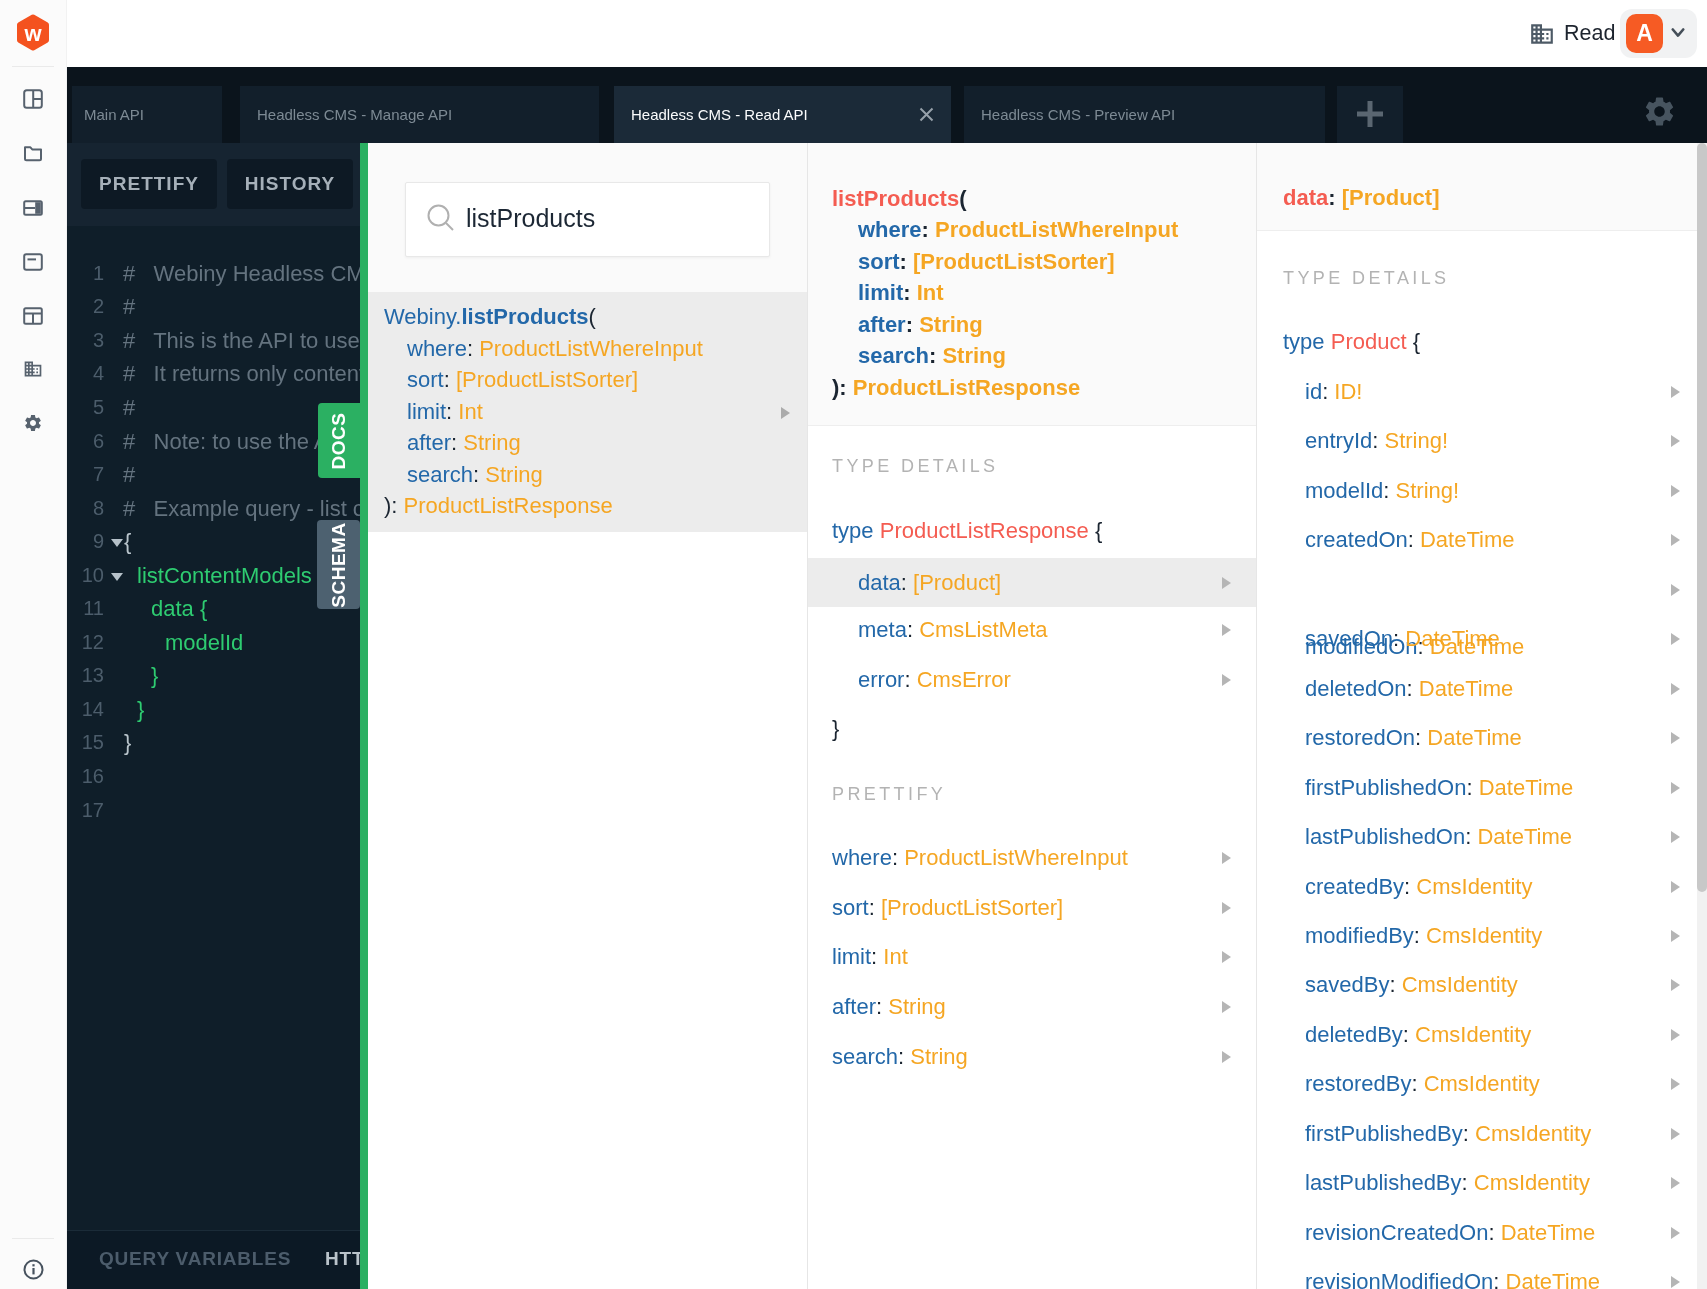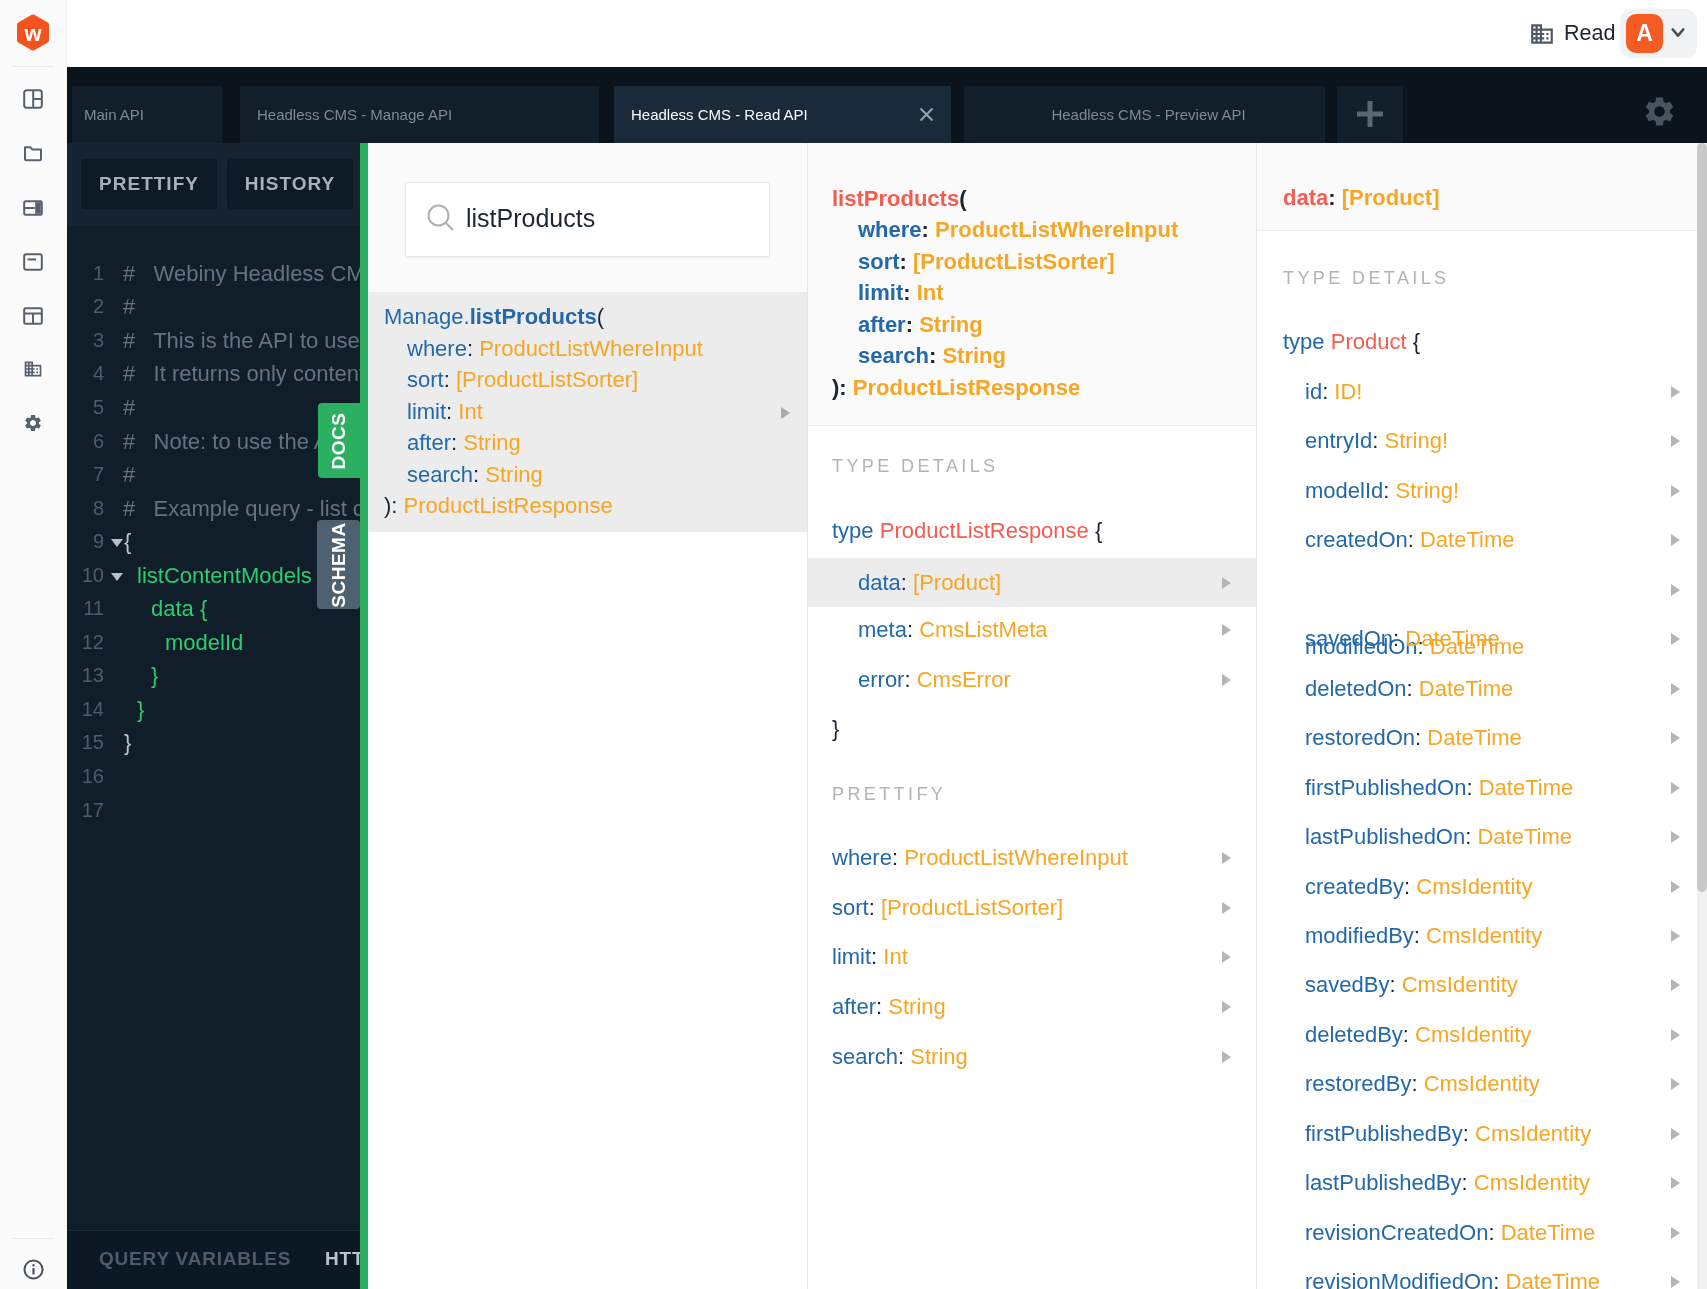--- a/index.html
+++ b/index.html
@@ -119,21 +119,21 @@
     <rect x="9.4" y="9" width="2.2" height="6.4" fill="#47525e"></rect>
     <rect x="9.4" y="5.2" width="2.2" height="2.2" fill="#47525e"></rect>
   </svg>
 </div>
 <div class="abs" id="tabbar">
   <div class="tab" style="left:5px;width:150px;padding-left:12px;">Main API</div>
   <div class="tab" style="left:173px;width:359px;padding-left:17px;">Headless CMS - Manage API</div>
   <div class="tab active" style="left:547px;width:337px;padding-left:17px;">Headless CMS - Read API<svg class="abs" style="left:304px;top:20px" width="17" height="17" viewBox="0 0 17 17">
         <path d="M2.5 2.5 L14.5 14.5 M14.5 2.5 L2.5 14.5" stroke="#97a1aa" stroke-width="2"></path>
       </svg></div>
-  <div class="tab" style="left:897px;width:361px;padding-left:8px;text-align:center;">Headless CMS - Preview API</div>
+  <div class="tab" style="left:897px;width:361px;padding-left:17px;">Headless CMS - Preview API</div>
   <div class="tab" style="left:1270px;width:66px;">
       <svg class="abs" style="left:19px;top:14px" width="28" height="28" viewBox="0 0 28 28">
         <path d="M14 1 V27 M1 14 H27" stroke="#5a6671" stroke-width="5"></path>
       </svg>
     </div>
   <svg class="abs" style="left:1575px;top:27px" width="35" height="35" viewBox="0 0 24 24" fill="#47545f">
     <path d="M19.14 12.94c.04-.3.06-.61.06-.94 0-.32-.02-.64-.07-.94l2.03-1.58c.18-.14.23-.41.12-.61l-1.92-3.32c-.12-.22-.37-.29-.59-.22l-2.39.96c-.5-.38-1.03-.7-1.62-.94l-.36-2.54c-.04-.24-.24-.41-.48-.41h-3.84c-.24 0-.43.17-.47.41l-.36 2.54c-.59.24-1.13.57-1.62.94l-2.39-.96c-.22-.08-.47 0-.59.22L2.74 8.87c-.12.21-.08.47.12.61l2.03 1.58c-.05.3-.09.63-.09.94s.02.64.07.94l-2.03 1.58c-.18.14-.23.41-.12.61l1.92 3.32c.12.22.37.29.59.22l2.39-.96c.5.38 1.03.7 1.62.94l.36 2.54c.05.24.24.41.48.41h3.84c.24 0 .44-.17.47-.41l.36-2.54c.59-.24 1.13-.56 1.62-.94l2.39.96c.22.08.47 0 .59-.22l1.92-3.32c.12-.22.07-.47-.12-.61l-2.01-1.58zM12 15.6c-1.98 0-3.6-1.62-3.6-3.6s1.62-3.6 3.6-3.6 3.6 1.62 3.6 3.6-1.62 3.6-3.6 3.6z"></path>
   </svg>
 </div>
 <div class="abs" id="toolbar">
@@ -177,21 +177,21 @@
 <div class="abs" id="docs"></div>
 
 <div class="blk" style="left:368px;top:143px;width:439px;height:149px;background:#fafafa;"></div>
 <div class="abs" style="left:405px;top:182px;width:365px;height:75px;background:#fff;border:1px solid #e8e8e8;border-radius:2px;box-shadow:0 1px 3px rgba(0,0,0,0.05);"></div>
 <svg class="abs" style="left:426px;top:203px" width="30" height="30" viewBox="0 0 30 30">
     <circle cx="12.5" cy="12.5" r="10" fill="none" stroke="#b0b0b0" stroke-width="2"></circle>
     <path d="M20 20 L27 27" stroke="#b0b0b0" stroke-width="2"></path>
   </svg>
 <div class="abs" style="left:466px;top:203px;height:30px;line-height:30px;font-size:25px;color:#1c2734;">listProducts</div>
 <div class="hl" style="left:368px;top:292px;width:439px;height:240px;"></div>
-<div class="srow" style="left:384px;top:301.3px;"><span class="blue">Manage.</span><b class="blue">listProducts</b><span class="dark">(</span></div>
+<div class="srow" style="left:384px;top:301.3px;"><span class="blue">Webiny.</span><b class="blue">listProducts</b><span class="dark">(</span></div>
 <div class="srow" style="left:407px;top:332.8px;"><span class="blue">where</span><span class="dark">:</span><span class="org"> ProductListWhereInput</span></div>
 <div class="srow" style="left:407px;top:364.3px;"><span class="blue">sort</span><span class="dark">:</span><span class="org"> [ProductListSorter]</span></div>
 <div class="srow" style="left:407px;top:395.8px;"><span class="blue">limit</span><span class="dark">:</span><span class="org"> Int</span></div>
 <div class="srow" style="left:407px;top:427.3px;"><span class="blue">after</span><span class="dark">:</span><span class="org"> String</span></div>
 <div class="srow" style="left:407px;top:458.8px;"><span class="blue">search</span><span class="dark">:</span><span class="org"> String</span></div>
 <div class="srow" style="left:384px;top:490.3px;"><span class="dark">):</span><span class="org"> ProductListResponse</span></div>
 <div class="arr" style="left:781px;top:407px;"></div>
 
 <div class="vline" style="left:807px;"></div>
 <div class="blk" style="left:808px;top:143px;width:448px;height:283px;border-bottom:1px solid #eee;"></div>

